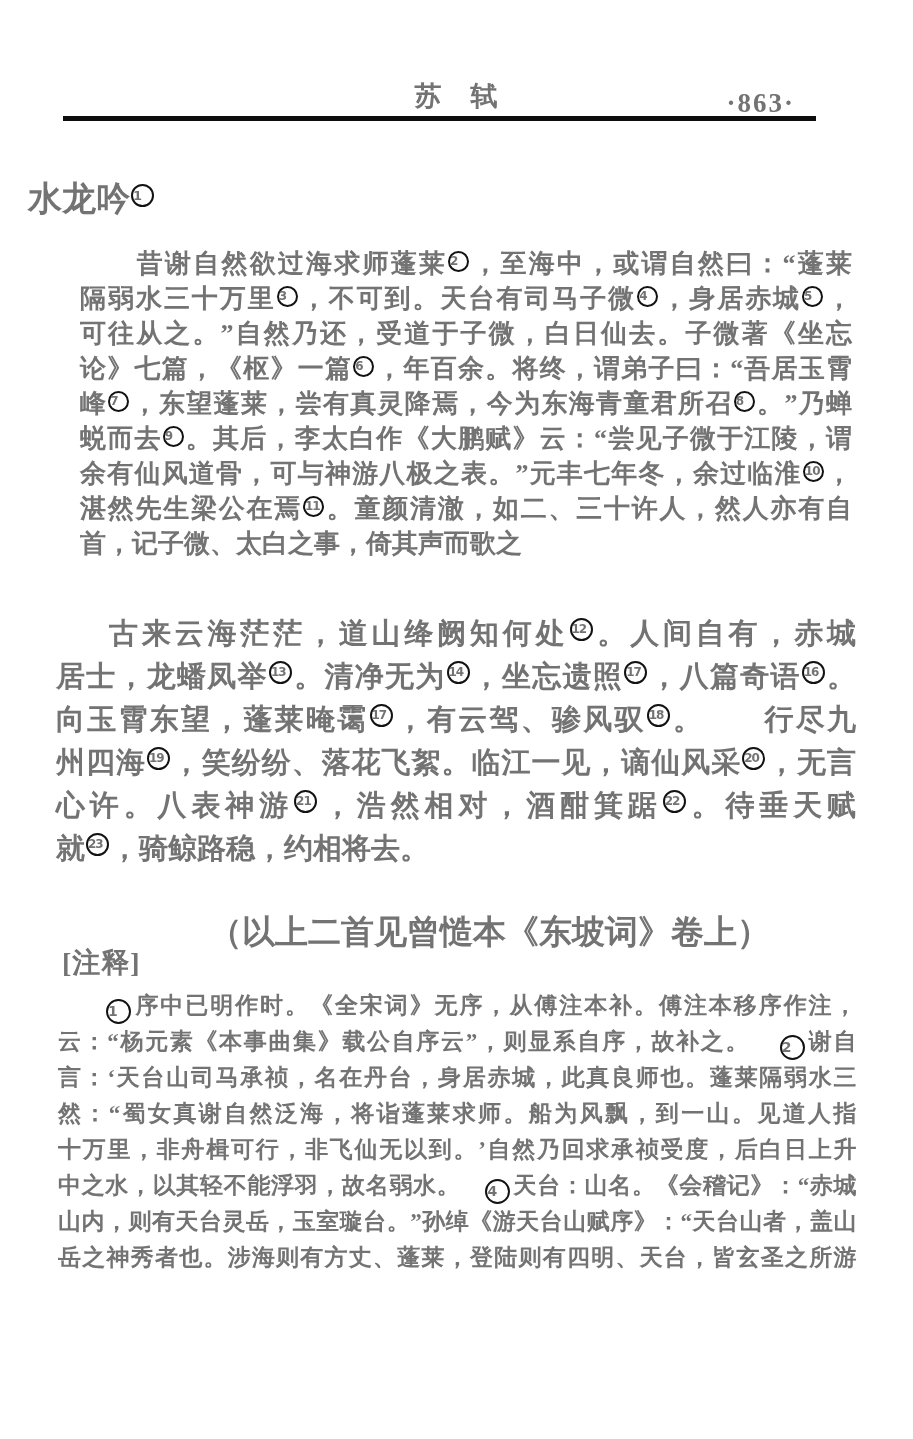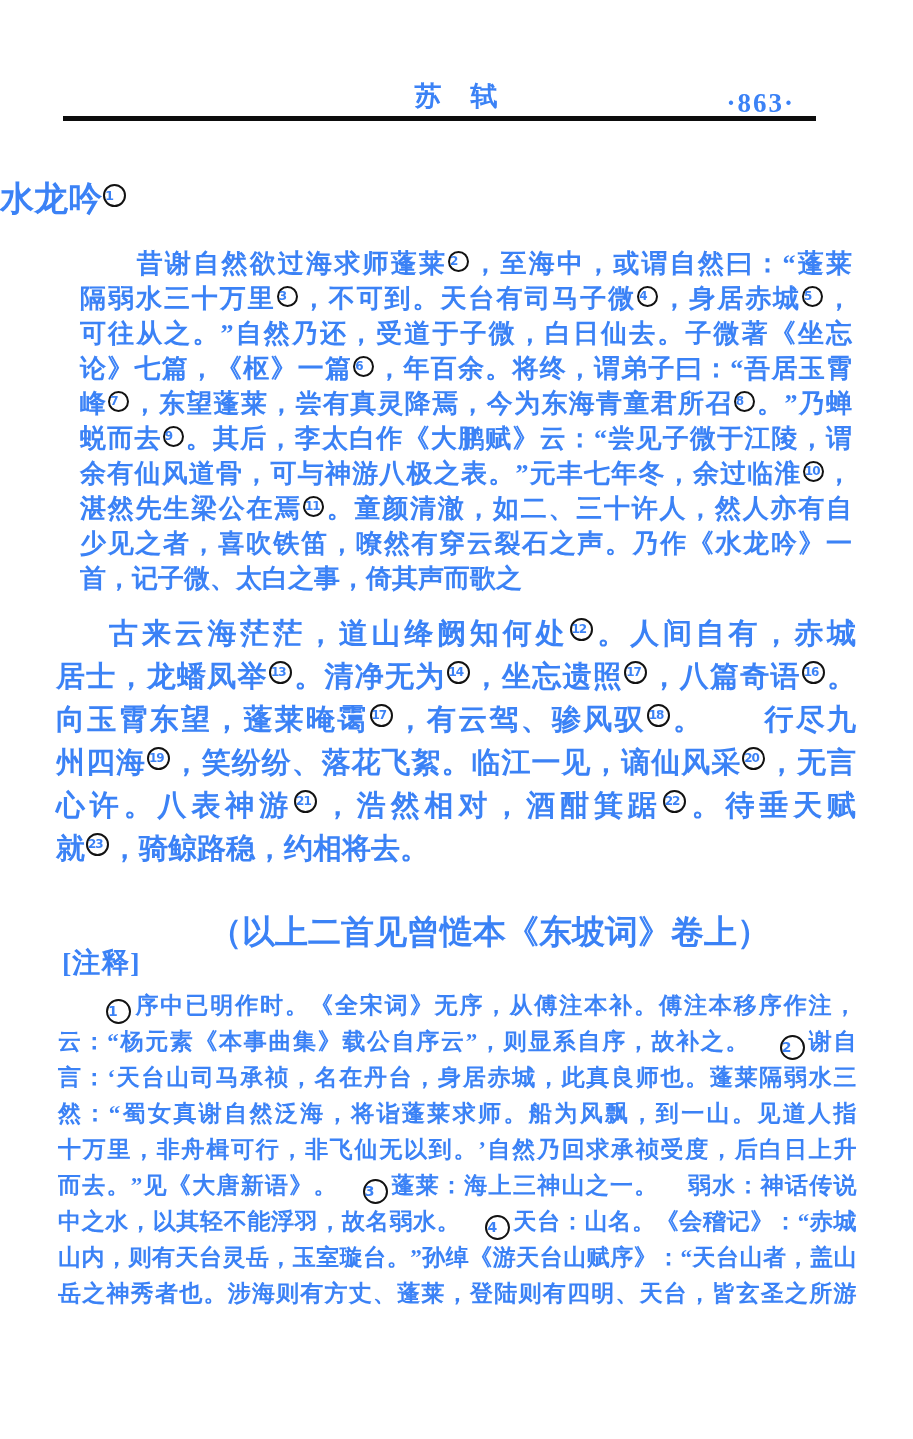--- a/index.html
+++ b/index.html
@@ -1,29 +1,29 @@
 <!DOCTYPE html>
 <html><head>
 <meta charset="utf-8">
 <style>
   html,body{margin:0;padding:0;background:#ffffff;}
   .page{
     position:relative;width:913px;height:1439px;background:#ffffff;
-    color:#3b82f6;font-family:"Liberation Serif","DejaVu Serif",serif;
+    color:#737373;font-family:"Liberation Serif","DejaVu Serif",serif;
     font-weight:bold;overflow:hidden;
   }
   
   .header-title{position:absolute;top:78px;left:0;right:0;text-align:center;
     font-size:27px;letter-spacing:1px;}
   .page-number{position:absolute;top:88px;right:118px;font-size:27px;letter-spacing:2px;}
   .rule{position:absolute;top:116px;left:63px;width:753px;height:5px;background:#0d0d0d;}
   
   .poem-title{position:absolute;top:178px;left:0;right:0;}
   .poem-title .line{text-align:center;text-align-last:center;font-size:34px;
-    height:42px;line-height:42px;}
+    height:42px;line-height:42px;padding-left:28px;}
   
   .line{text-align:justify;text-align-last:justify;white-space:normal;}
   .line.nj{text-align-last:left;}
   .gap{display:inline-block;}
   
   .preface{position:absolute;top:246px;left:80px;width:772px;}
   .preface .line{height:35px;line-height:35px;font-size:26px;}
   
   .poem{position:absolute;top:612px;left:56px;width:800px;}
   .poem .line{height:43px;line-height:43px;font-size:29px;}
@@ -60,21 +60,20 @@
 
   <div class="preface">
       <div class="line"><span class="gap" style="width: 2.1em;"></span><span>昔谢自然欲过海求师蓬莱</span><span class="mk">2</span><span>，至海中，或谓自然曰：“蓬莱</span></div>
       <div class="line"><span>隔弱水三十万里</span><span class="mk">3</span><span>，不可到。天台有司马子微</span><span class="mk">4</span><span>，身居赤城</span><span class="mk">5</span><span>，</span></div>
       <div class="line"><span>可往从之。”自然乃还，受道于子微，白日仙去。子微著《坐忘</span></div>
       <div class="line"><span>论》七篇，《枢》一篇</span><span class="mk">6</span><span>，年百余。将终，谓弟子曰：“吾居玉霄</span></div>
       <div class="line"><span>峰</span><span class="mk">7</span><span>，东望蓬莱，尝有真灵降焉，今为东海青童君所召</span><span class="mk">8</span><span>。”乃蝉</span></div>
       <div class="line"><span>蜕而去</span><span class="mk">9</span><span>。其后，李太白作《大鹏赋》云：“尝见子微于江陵，谓</span></div>
       <div class="line"><span>余有仙风道骨，可与神游八极之表。”元丰七年冬，余过临淮</span><span class="mk two">10</span><span>，</span></div>
       <div class="line"><span>湛然先生梁公在焉</span><span class="mk two">11</span><span>。童颜清澈，如二、三十许人，然人亦有自</span></div>
-      <div class="line"><span>少见之者，喜吹铁笛，嘹然有穿云裂石之声。乃作《水龙吟》一</span></div>
       <div class="line nj"><span>首，记子微、太白之事，倚其声而歌之</span></div>
     </div>
 
   <div class="poem">
       <div class="line"><span class="gap" style="width: 1.7em;"></span><span>古来云海茫茫，道山绛阙知何处</span><span class="mk two">12</span><span>。人间自有，赤城</span></div>
       <div class="line"><span>居士，龙蟠凤举</span><span class="mk two">13</span><span>。清净无为</span><span class="mk two">14</span><span>，坐忘遗照</span><span class="mk two">17</span><span>，八篇奇语</span><span class="mk two">16</span><span>。</span></div>
       <div class="line"><span>向玉霄东望，蓬莱晻霭</span><span class="mk two">17</span><span>，有云驾、骖风驭</span><span class="mk two">18</span><span>。</span><span class="gap" style="width: 2em;"></span><span>行尽九</span></div>
       <div class="line"><span>州四海</span><span class="mk two">19</span><span>，笑纷纷、落花飞絮。临江一见，谪仙风采</span><span class="mk two">20</span><span>，无言</span></div>
       <div class="line"><span>心许。八表神游</span><span class="mk two">21</span><span>，浩然相对，酒酣箕踞</span><span class="mk two">22</span><span>。待垂天赋</span></div>
       <div class="line nj"><span>就</span><span class="mk two">23</span><span>，骑鲸路稳，约相将去。</span></div>
@@ -83,19 +82,18 @@
   <div class="attribution">（以上二首见曾慥本《东坡词》卷上）</div>
 
   <div class="notes-header">[注释]</div>
 
   <div class="notes">
       <div class="line"><span class="gap" style="width: 2em;"></span><span class="mk">1</span><span>序中已明作时。《全宋词》无序，从傅注本补。傅注本移序作注，</span></div>
       <div class="line"><span>云：“杨元素《本事曲集》载公自序云”，则显系自序，故补之。</span><span class="gap" style="width: 1.2em;"></span><span class="mk">2</span><span>谢自</span></div>
       <div class="line"><span>言：‘天台山司马承祯，名在丹台，身居赤城，此真良师也。蓬莱隔弱水三</span></div>
       <div class="line"><span>然：“蜀女真谢自然泛海，将诣蓬莱求师。船为风飘，到一山。见道人指</span></div>
       <div class="line"><span>十万里，非舟楫可行，非飞仙无以到。’自然乃回求承祯受度，后白日上升</span></div>
-      <div class="line"><span>而去。”见《大唐新语》。</span><span class="gap" style="width: 1em;"></span><span class="mk">3</span><span>蓬莱：海上三神山之一。</span><span class="gap" style="width: 1.2em;"></span><span>弱水：神话传说</span></div>
       <div class="line"><span>中之水，以其轻不能浮羽，故名弱水。</span><span class="gap" style="width: 1em;"></span><span class="mk">4</span><span>天台：山名。《会稽记》：“赤城</span></div>
       <div class="line"><span>山内，则有天台灵岳，玉室璇台。”孙绰《游天台山赋序》：“天台山者，盖山</span></div>
       <div class="line"><span>岳之神秀者也。涉海则有方丈、蓬莱，登陆则有四明、天台，皆玄圣之所游</span></div>
     </div>
 
 </div>
 
 </body></html>

